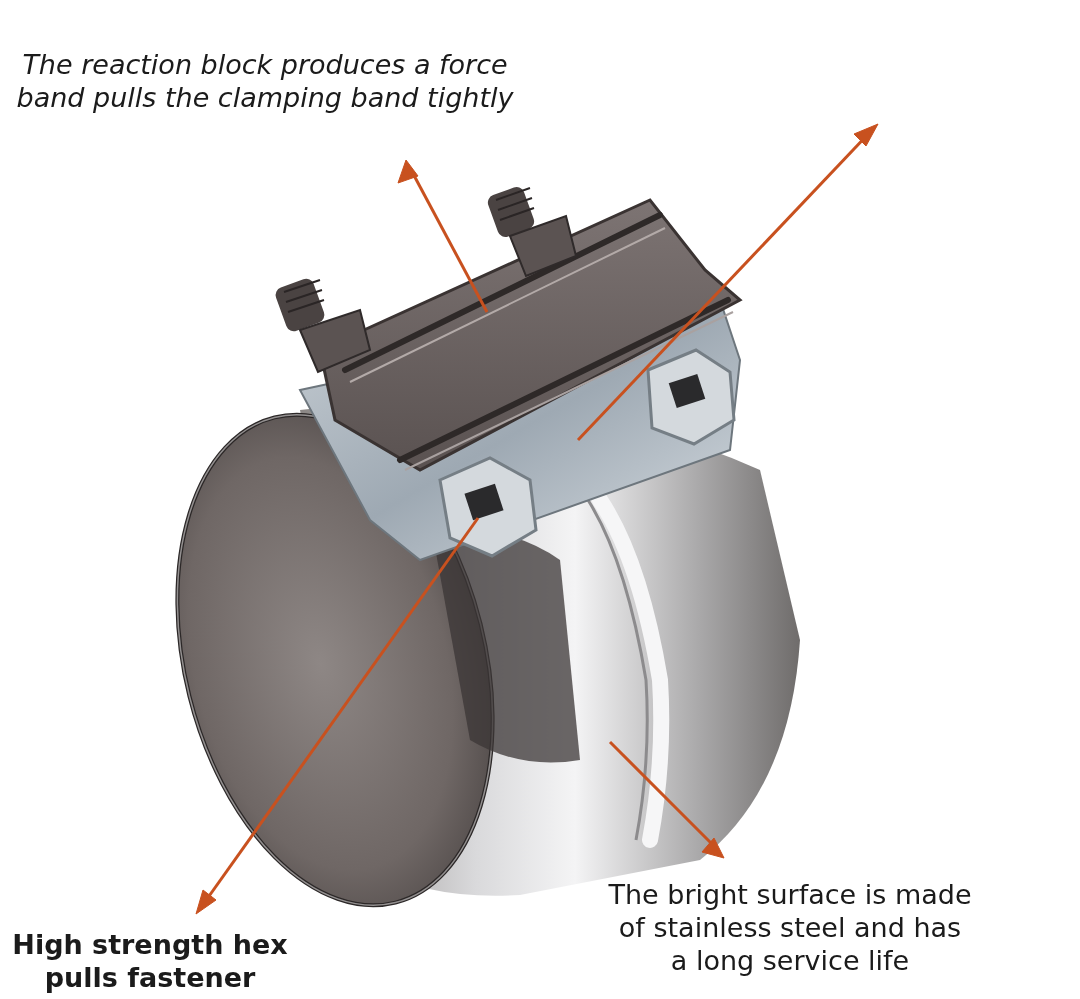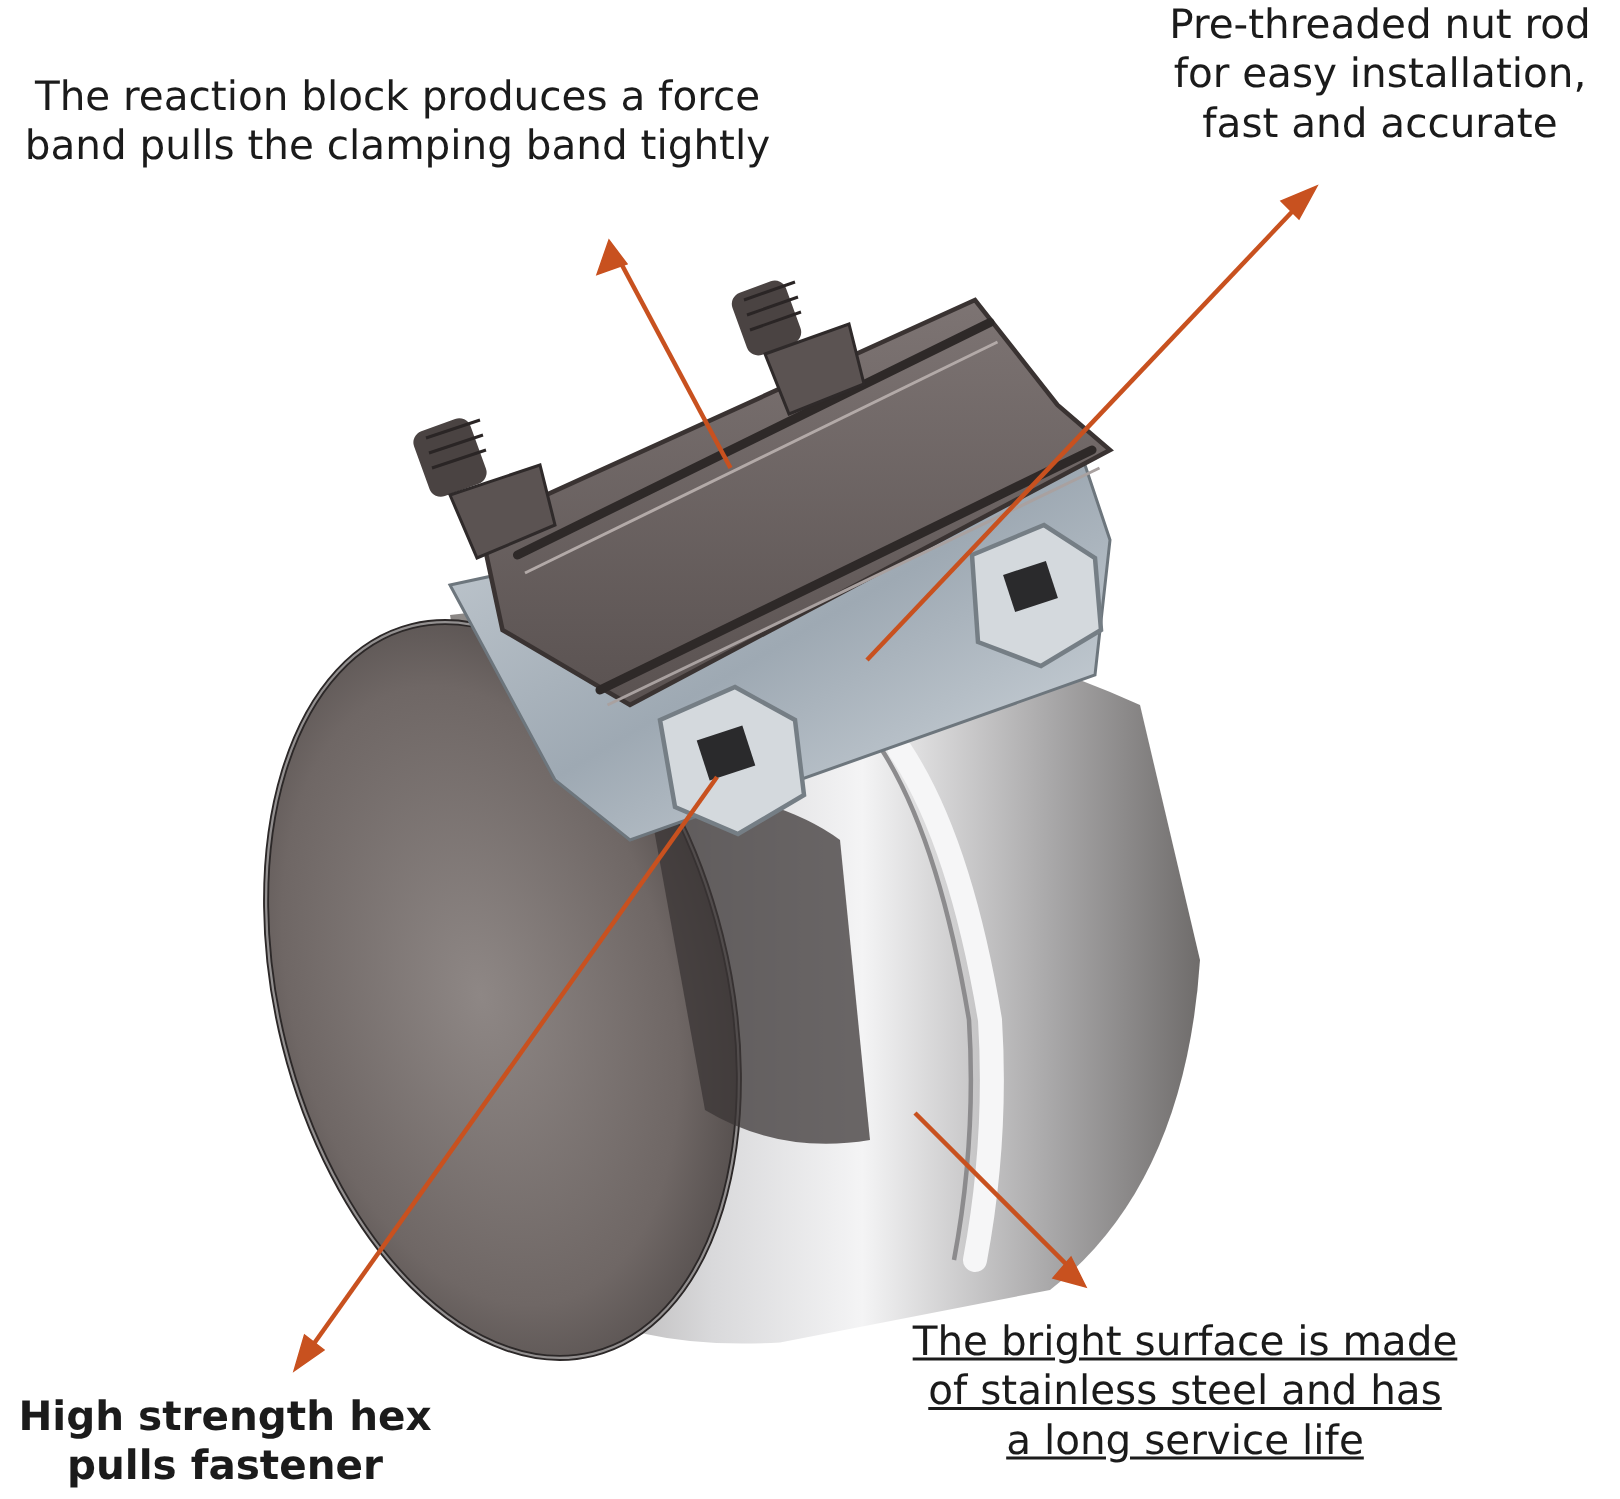--- a/index.html
+++ b/index.html
@@ -1,23 +1,23 @@
 <!DOCTYPE html>
 <html><head>
 <meta charset="utf-8">
 <style>
   html, body { margin: 0; padding: 0; background: #ffffff; }
   body { width: 1080px; height: 999px; position: relative; overflow: hidden; font-family: "DejaVu Sans", sans-serif; }
   .canvas { position: absolute; left: 0; top: 0; width: 1080px; height: 999px; }
   .callout { position: absolute; color: #1b1b1b; font-size: 27px; line-height: 33px; text-align: center; font-weight: 500; letter-spacing: 0px; white-space: nowrap; }
   .callout span { display: block; }
-  #c-reaction { left: 0px; top: 48px; width: 530px; }
+  #c-reaction { left: 0px; top: 48px; width: 530px; font-style: italic; }
   #c-prethread { left: 760px; top: 0px; width: 320px; }
   #c-hex { left: 0px; top: 928px; width: 300px; font-weight: bold; }
-  #c-bright { left: 580px; top: 878px; width: 420px; text-decoration: underline; }
+  #c-bright { left: 580px; top: 878px; width: 420px; }
   svg.illus { position: absolute; left: 0; top: 0; }
 </style>
 </head>
 <body>
 
 <div class="canvas">
 
   <svg class="illus" width="1080" height="999" viewBox="0 0 1080 999">
     <defs>
       <linearGradient id="bandOuter" x1="0" y1="0" x2="1" y2="0">
@@ -93,25 +93,20 @@
       <line x1="610" y1="742" x2="718" y2="850" stroke-width="3"></line>
       <polygon points="724,858 702,852 714,838"></polygon>
     </g>
   </svg>
 
   <div class="callout" id="c-reaction">
     <span>The reaction block produces a force</span>
     <span>band pulls the clamping band tightly</span>
   </div>
 
-  <div class="callout" id="c-prethread">
-    <span>Pre-threaded nut rod</span>
-    <span>for easy installation,</span>
-    <span>fast and accurate</span>
-  </div>
 
   <div class="callout" id="c-hex">
     <span>High strength hex</span>
     <span>pulls fastener</span>
   </div>
 
   <div class="callout" id="c-bright">
     <span>The bright surface is made</span>
     <span>of stainless steel and has</span>
     <span>a long service life</span>

